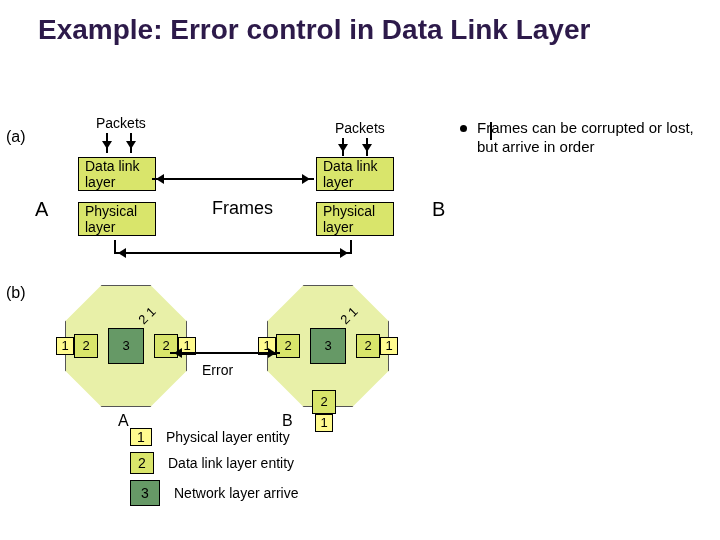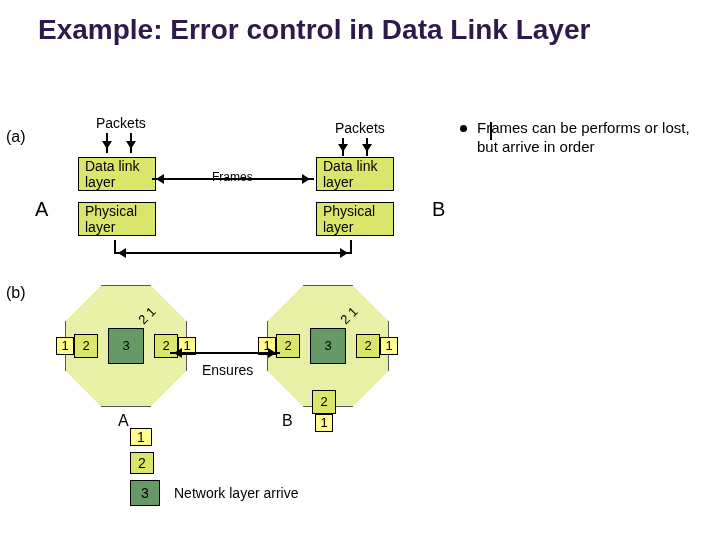--- a/index.html
+++ b/index.html
@@ -16,21 +16,21 @@
   .arrowdown::after{content:"";position:absolute;left:-4px;bottom:-1px;border:5px solid transparent;border-top:8px solid #000}
   .ad1{left:106px;top:133px;height:20px}
   .ad2{left:130px;top:133px;height:20px}
   .ad3{left:342px;top:138px;height:18px}
   .ad4{left:366px;top:138px;height:18px}
   .box{position:absolute;background:#d9e56b;border:1px solid #000;font-size:14px;text-align:left;line-height:16px;padding:0 6px}
   .dll1{left:78px;top:157px;width:64px}
   .phy1{left:78px;top:202px;width:64px}
   .dll2{left:316px;top:157px;width:64px}
   .phy2{left:316px;top:202px;width:64px}
-  .frames{position:absolute;left:212px;top:170px;font-size:12px}
+  .frames{position:absolute;left:212px;top:198px;font-size:18px}
   .hconn{position:absolute;height:2px;background:#000}
   .hconn.arrL::before{content:"";position:absolute;left:-1px;top:-4px;border:5px solid transparent;border-right:8px solid #000}
   .hconn.arrR::after{content:"";position:absolute;right:-1px;top:-4px;border:5px solid transparent;border-left:8px solid #000}
   .framesline{left:152px;top:178px;width:162px}
   .physline{left:114px;top:252px;width:238px}
   .physline .vbarL,.physline .vbarR{position:absolute;width:2px;height:12px;background:#000;top:-12px}
   .physline .vbarL{left:0}
   .physline .vbarR{right:0}
   
   .label-b{position:absolute;left:6px;top:284px;font-size:16px}
@@ -103,38 +103,40 @@
     <div class="octagon"></div>
     <div class="tilt" style="left:78px;top:28px">2 1</div>
     <div class="innerbox ib3" style="left:48px;top:48px">3</div>
     <div class="innerbox ib2" style="left:94px;top:54px">2</div>
     <div class="innerbox ib1" style="left:118px;top:57px">1</div>
     <div class="innerbox ib2" style="left:14px;top:54px">2</div>
     <div class="innerbox ib1" style="left:-4px;top:57px">1</div>
   </div>
 
   <div class="hconn arrL arrR medline"></div>
-  <div class="medium">Ensures</div>
+  <div class="medium">Error</div>
   <div class="lbl-node" style="left:118px;top:412px">A</div>
   <div class="lbl-node" style="left:282px;top:412px">B</div>
   <div class="innerbox ib2" style="left:312px;top:390px">2</div>
   <div class="innerbox ib1" style="left:315px;top:414px">1</div>
 
   <div class="legend">
     <div class="row">
       <div class="sw sw1">1</div>
+      <span>Physical layer entity</span>
     </div>
     <div class="row">
       <div class="sw sw2">2</div>
+      <span>Data link layer entity</span>
     </div>
     <div class="row">
       <div class="sw sw3">3</div>
       <span>Network layer arrive</span>
     </div>
   </div>
 
   <div class="bullets">
     <div class="bi">
         <div class="dot"></div>
-        <div>Frames can be performs or lost, but arrive in order</div>
+        <div>Frames can be corrupted or lost, but arrive in order</div>
       </div>
   </div>
 </div>
 
 </body></html>

